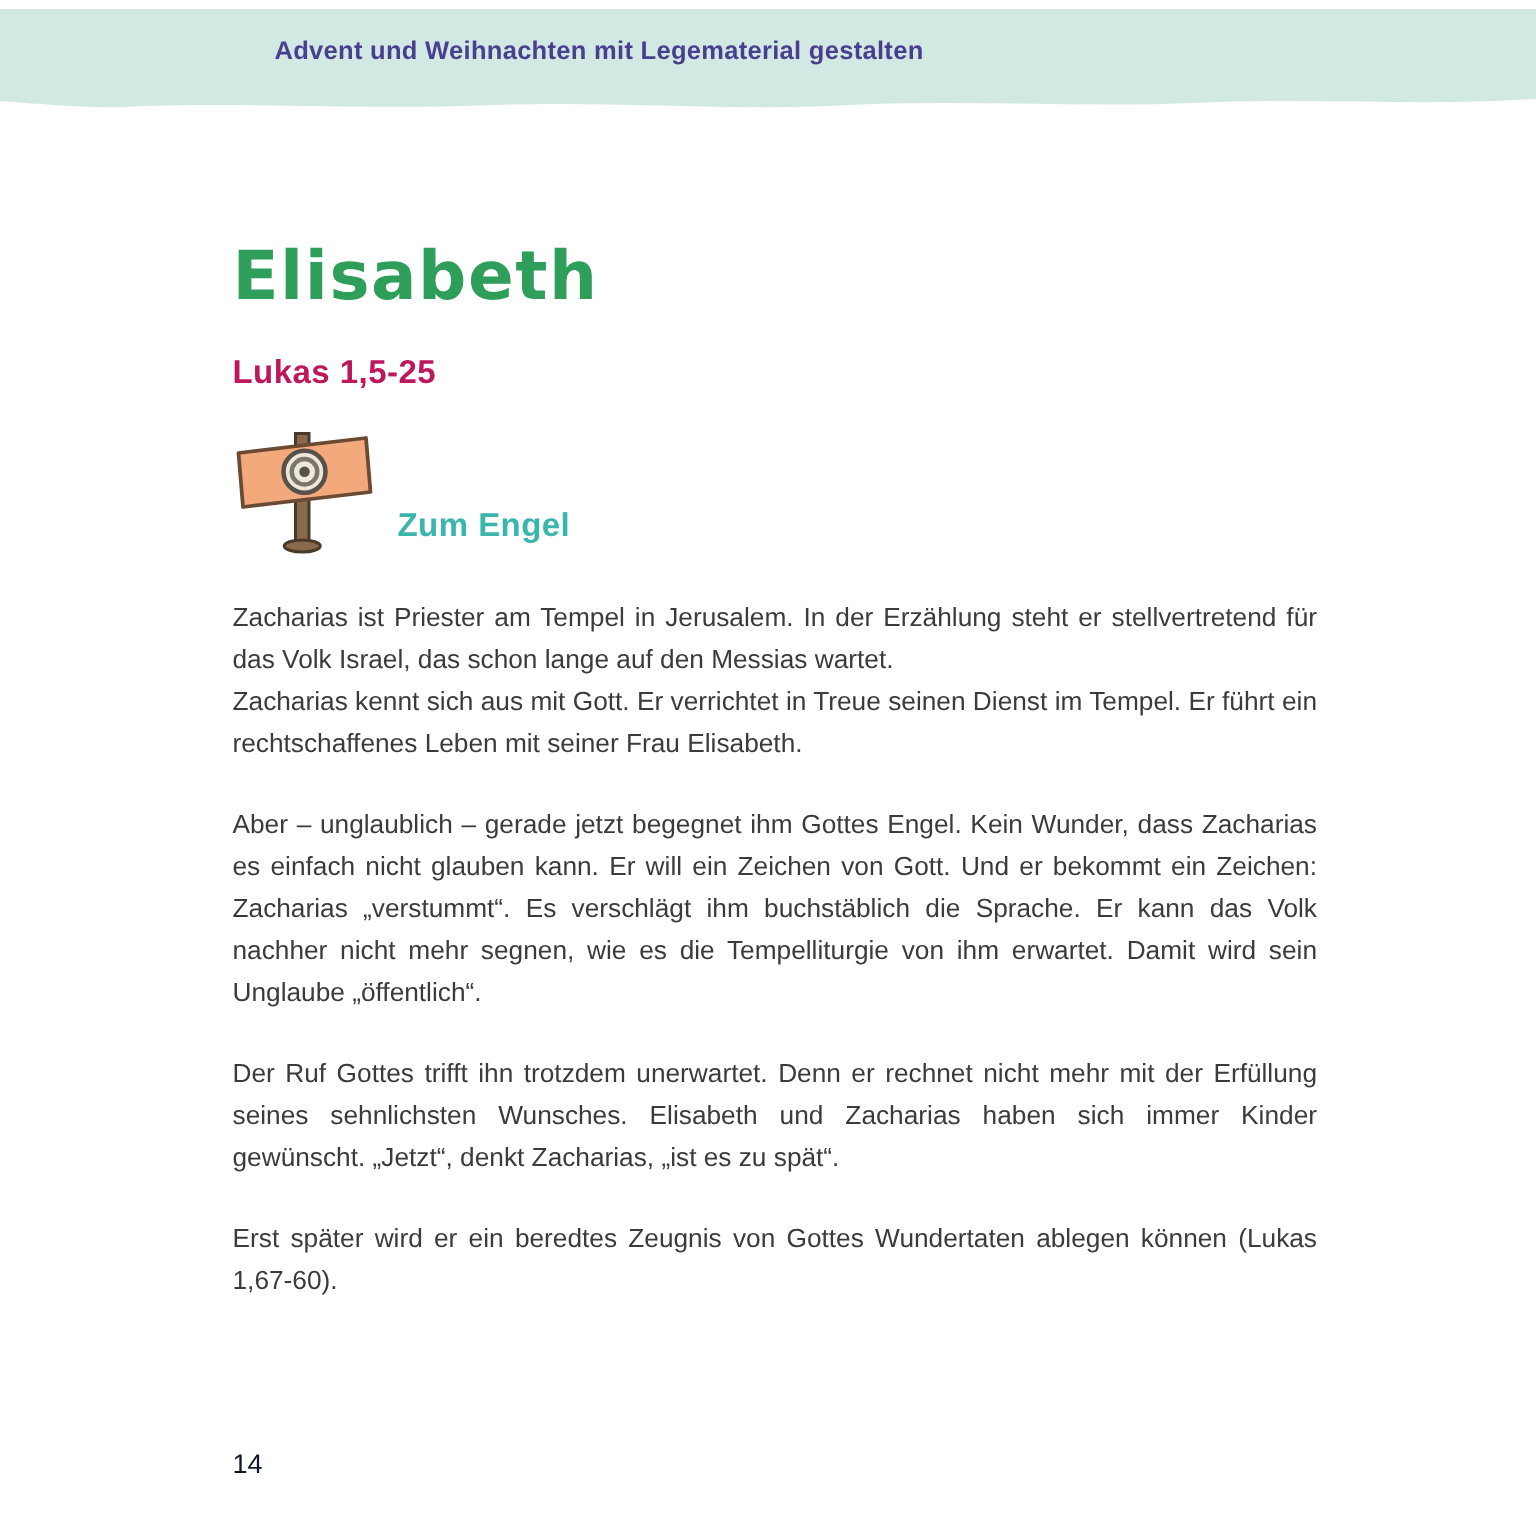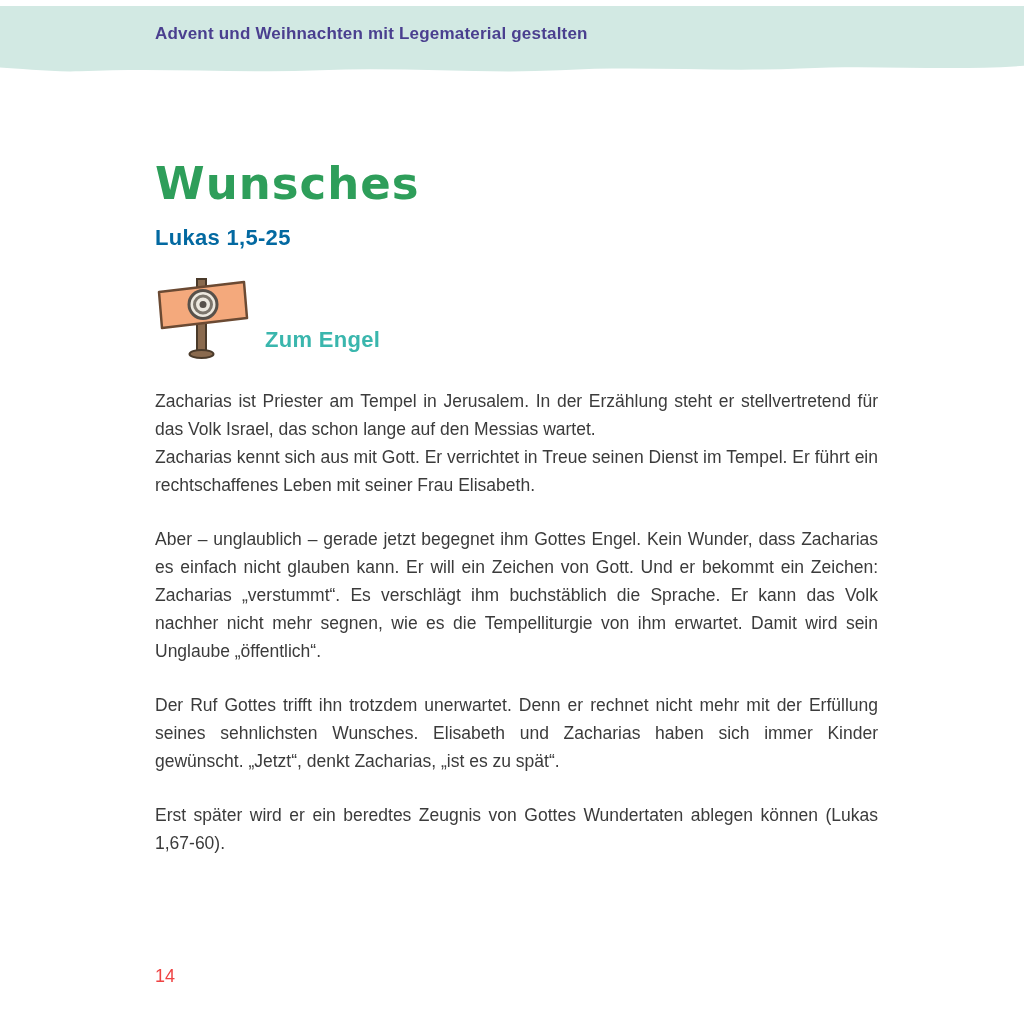--- a/index.html
+++ b/index.html
@@ -20,40 +20,41 @@
     margin-top: 6px;
     display: flex;
     align-items: center;
   }
   .band-title {
     color: #4a3f8f;
     font-weight: bold;
     font-size: 17px;
     letter-spacing: 0.2px;
     padding-left: 155px;
+    margin-left: 28px;
   }
   .band-edge { display: block; width: 1024px; height: 13px; }
 
   
   .content { margin: 0 146px 0 155px; }
 
   .chapter-title {
     margin-top: 84px;
     font-family: "DejaVu Sans", sans-serif;
     font-size: 45px;
     font-weight: bold;
     color: #2e9e5a;
     letter-spacing: 1px;
     line-height: 1.1;
   }
   .bible-ref {
-    margin-top: 16px;
+    margin-top: 26px;
     font-size: 22px;
     font-weight: bold;
-    color: #0369a1;
+    color: #be185d;
     letter-spacing: 0.3px;
   }
 
   .section-head {
     margin-top: 26px;
     display: flex;
     align-items: flex-end;
     gap: 14px;
     height: 84px;
   }
@@ -75,38 +76,38 @@
     color: #3b3b3b;
     hyphens: auto;
   }
   .body-par:first-of-type { }
 
   .page-number {
     position: absolute;
     left: 155px;
     top: 960px;
     font-size: 18px;
-    color: #ef4444;
+    color: #0f172a;
   }
 </style>
 </head>
 <body>
 
 <div class="page">
 
   <div class="band">
     <div class="band-title">Advent und Weihnachten mit Legematerial gestalten</div>
   </div>
   <svg class="band-edge" viewBox="0 0 1024 14" preserveAspectRatio="none" aria-hidden="true">
     <path d="M0,0 L1024,0 L1024,4 C 950,10 880,3 800,7 C 720,11 640,4 560,9 C 480,13 400,5 320,9 C 240,12 160,6 80,10 C 50,11 20,7 0,6 Z" fill="#d2e9e3"></path>
   </svg>
 
   <div class="content">
 
-    <h1 class="chapter-title">Wunsches</h1>
+    <h1 class="chapter-title">Elisabeth</h1>
 
     <h2 class="bible-ref">Lukas 1,5-25</h2>
 
     <div class="section-head">
       <svg class="section-icon" width="96" height="84" viewBox="0 0 96 84" aria-hidden="true">
 
         <rect x="42" y="2" width="9" height="16" fill="#8a6a4e" stroke="#4a3a2a" stroke-width="2"></rect>
 
         <rect x="42" y="40" width="9" height="34" fill="#8a6a4e" stroke="#4a3a2a" stroke-width="2"></rect>
 

